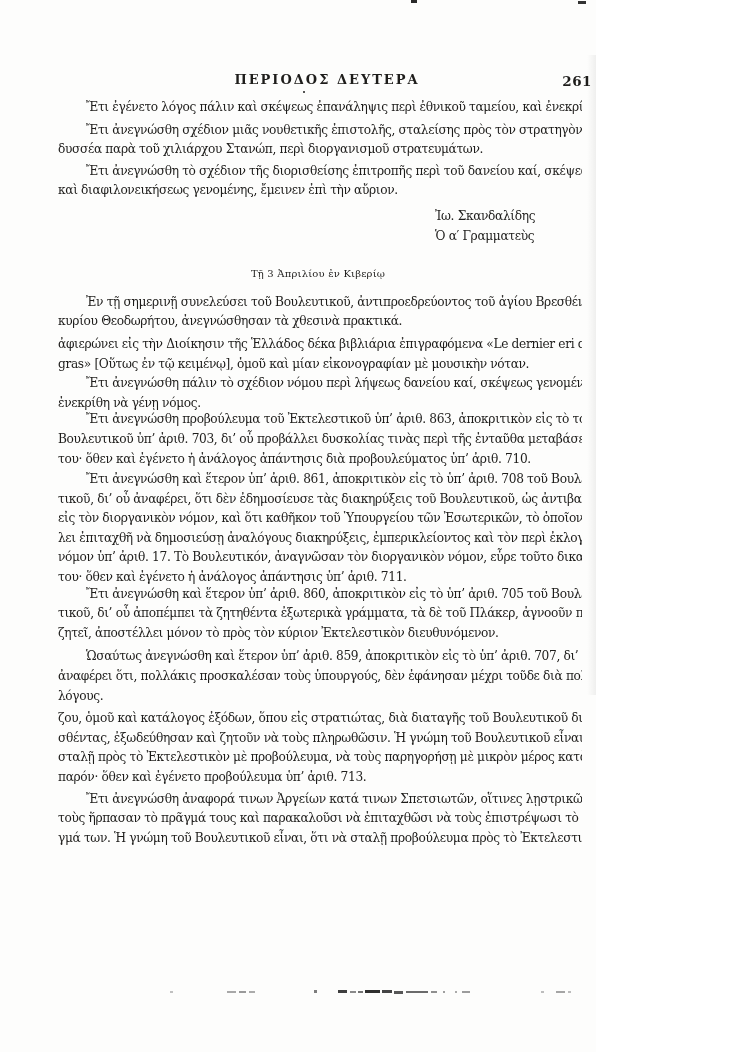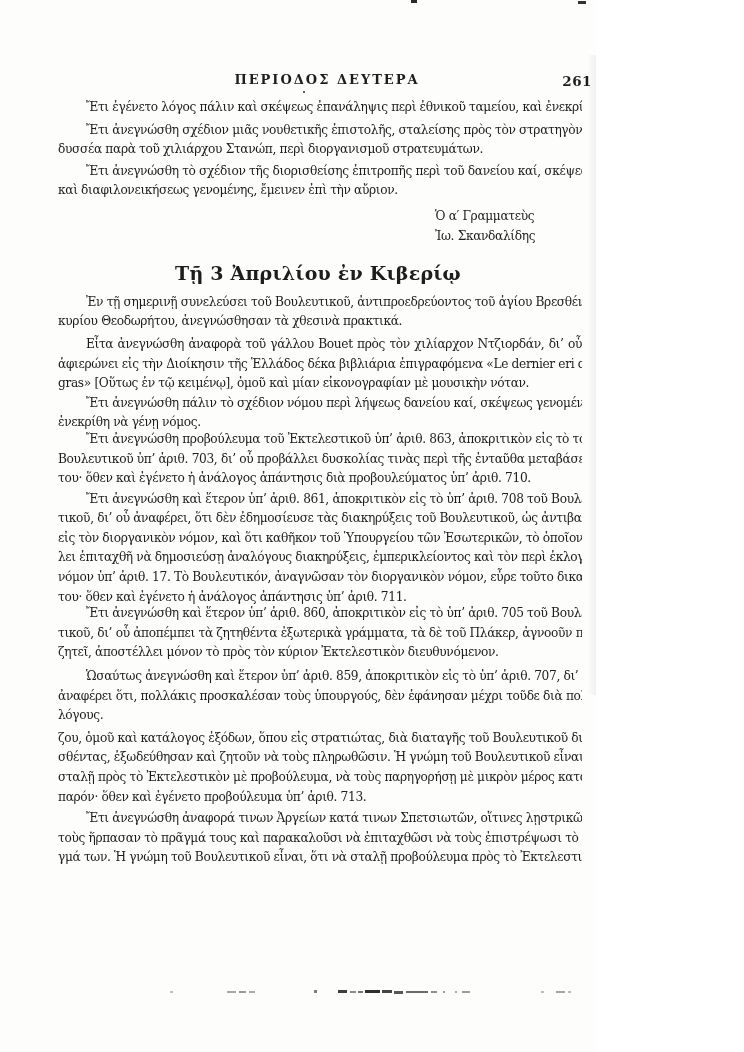--- a/index.html
+++ b/index.html
@@ -37,21 +37,21 @@
     height:19.6px;line-height:19.6px;font-size:12.2px;letter-spacing:-0.35px;
     text-align:justify;text-align-last:justify;
     white-space:nowrap;overflow:hidden;
   }
   .line.first{text-indent:28px;}
   .line.end{text-align-last:left;}
   .b-signature .line{
     text-align:left;text-align-last:left;padding-left:377px;text-indent:0;
   }
   .b-heading .line{
-    text-align:center;text-align-last:center;font-weight:bold;font-size:19px;
+    text-align:center;text-align-last:center;font-weight:normal;font-size:10px;
     letter-spacing:0.2px;position:relative;left:-2px;
   }
   
   .doc-body .block:nth-child(1){margin-top:8px;}
   .doc-body .block:nth-child(2){margin-top:3px;}
   .doc-body .block:nth-child(3){margin-top:2px;}
   .doc-body .block:nth-child(4){margin-top:6px;}
   .doc-body .block:nth-child(5){margin-top:18px;}
   .doc-body .block:nth-child(6){margin-top:9px;}
   .doc-body .block:nth-child(7){margin-top:3px;}
@@ -115,32 +115,31 @@
         </div>
         <div class="block b-body">
           <div class="line first">Ἔτι ἀνεγνώσθη σχέδιον μιᾶς νουθετικῆς ἐπιστολῆς, σταλείσης πρὸς τὸν στρατηγὸν Ὀ-</div>
           <div class="line end">δυσσέα παρὰ τοῦ χιλιάρχου Στανώπ, περὶ διοργανισμοῦ στρατευμάτων.</div>
         </div>
         <div class="block b-body">
           <div class="line first">Ἔτι ἀνεγνώσθη τὸ σχέδιον τῆς διορισθείσης ἐπιτροπῆς περὶ τοῦ δανείου καί, σκέψεως</div>
           <div class="line end">καὶ διαφιλονεικήσεως γενομένης, ἔμεινεν ἐπὶ τὴν αὔριον.</div>
         </div>
         <div class="block b-signature">
+          <div class="line">Ἰω. Σκανδαλίδης</div>
           <div class="line">Ὁ α′ Γραμματεὺς</div>
-          <div class="line">Ἰω. Σκανδαλίδης</div>
         </div>
         <div class="block b-heading">
           <div class="line">Τῇ 3 Ἀπριλίου ἐν Κιβερίῳ</div>
         </div>
         <div class="block b-body">
           <div class="line first">Ἐν τῇ σημερινῇ συνελεύσει τοῦ Βουλευτικοῦ, ἀντιπροεδρεύοντος τοῦ ἁγίου Βρεσθένης</div>
           <div class="line end">κυρίου Θεοδωρήτου, ἀνεγνώσθησαν τὰ χθεσινὰ πρακτικά.</div>
         </div>
         <div class="block b-body">
-          <div class="line first">Εἶτα ἀνεγνώσθη ἀναφορὰ τοῦ γάλλου Bouet πρὸς τὸν χιλίαρχον Ντζιορδάν, δι’ οὗ</div>
           <div class="line">ἀφιερώνει εἰς τὴν Διοίκησιν τῆς Ἑλλάδος δέκα βιβλιάρια ἐπιγραφόμενα «Le dernier eri des</div>
           <div class="line end">gras» [Οὕτως ἐν τῷ κειμένῳ], ὁμοῦ καὶ μίαν εἰκονογραφίαν μὲ μουσικὴν νόταν.</div>
         </div>
         <div class="block b-body">
           <div class="line first">Ἔτι ἀνεγνώσθη πάλιν τὸ σχέδιον νόμου περὶ λήψεως δανείου καί, σκέψεως γενομένης,</div>
           <div class="line end">ἐνεκρίθη νὰ γένῃ νόμος.</div>
         </div>
         <div class="block b-body">
           <div class="line first">Ἔτι ἀνεγνώσθη προβούλευμα τοῦ Ἐκτελεστικοῦ ὑπ’ ἀριθ. 863, ἀποκριτικὸν εἰς τὸ τοῦ</div>
           <div class="line">Βουλευτικοῦ ὑπ’ ἀριθ. 703, δι’ οὗ προβάλλει δυσκολίας τινὰς περὶ τῆς ἐνταῦθα μεταβάσεώς</div>

